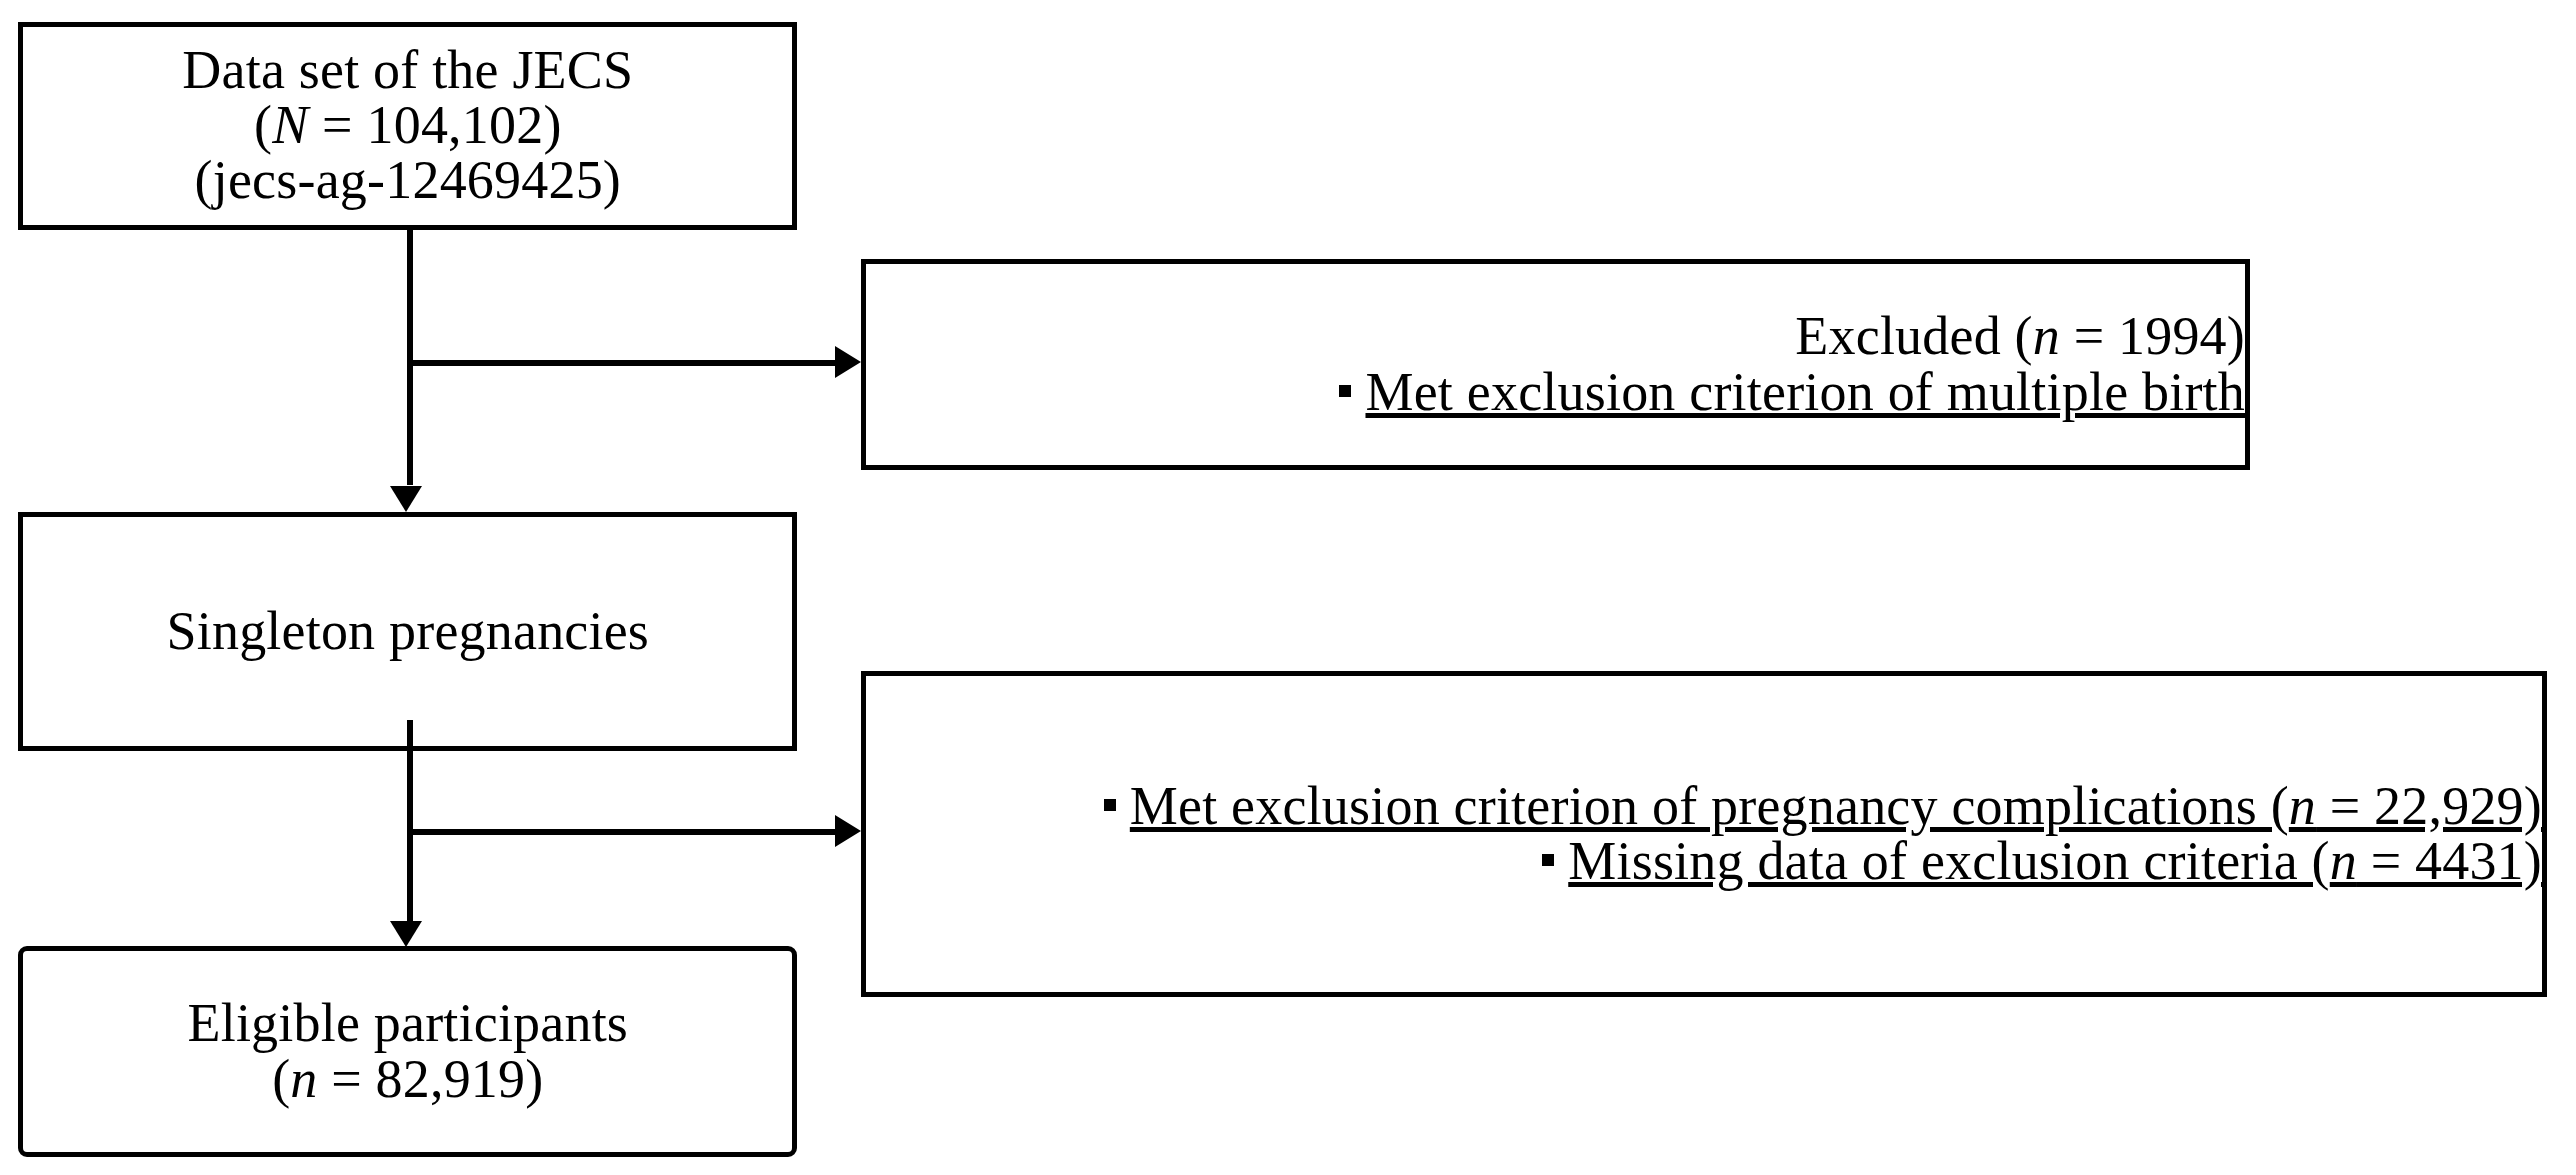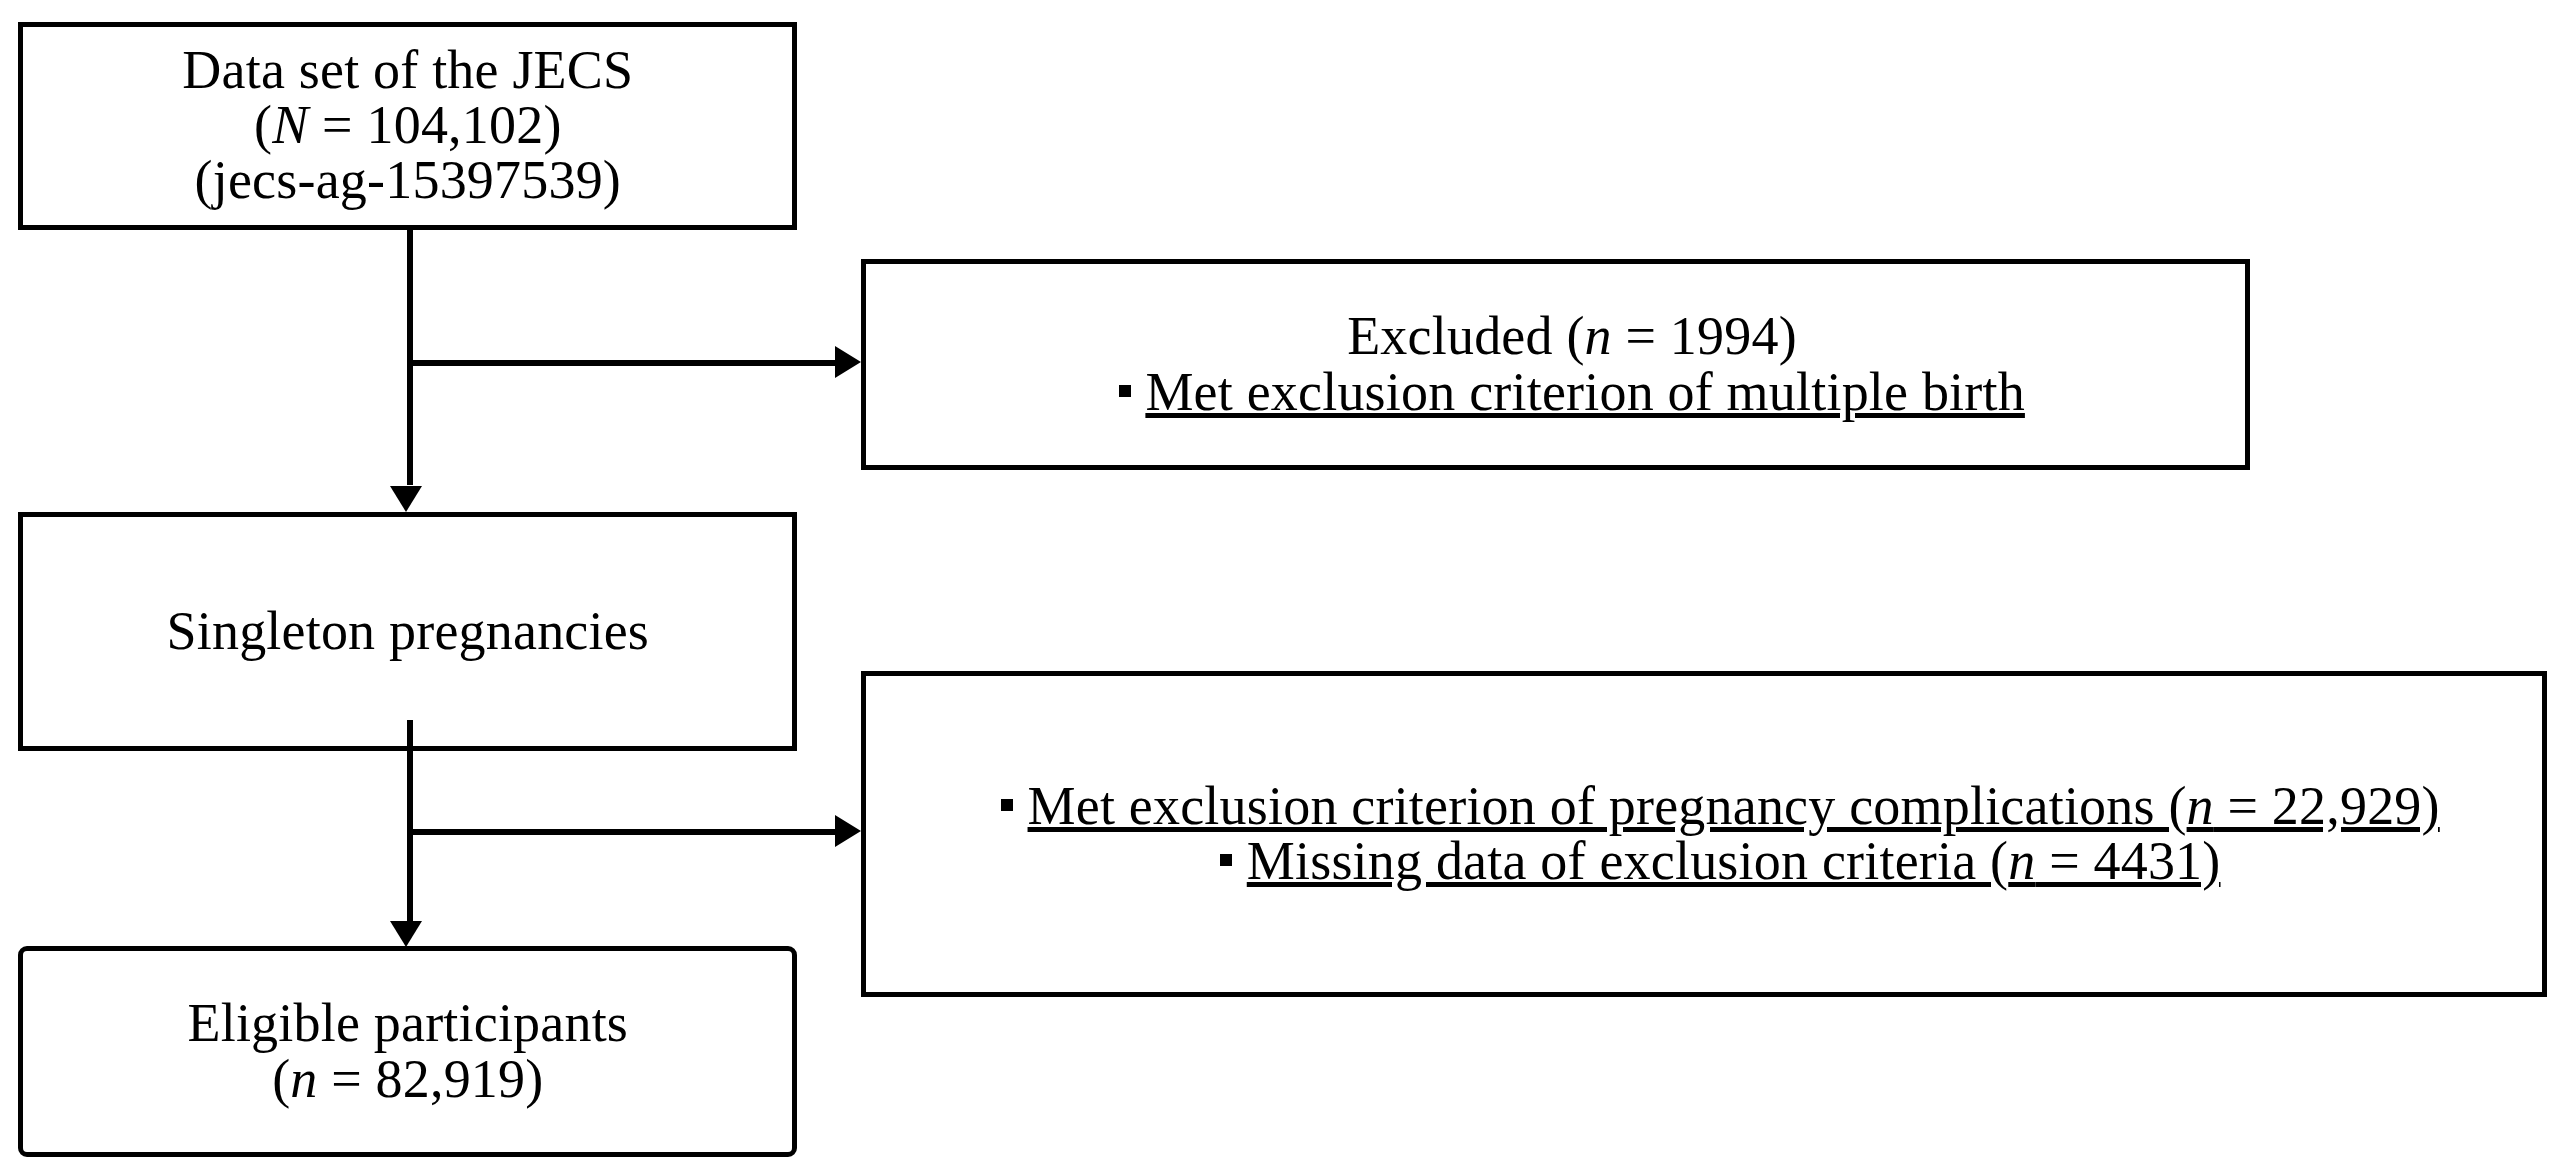--- a/index.html
+++ b/index.html
@@ -24,21 +24,21 @@
   .node {
     position: absolute;
     box-sizing: border-box;
     border: 5.6px solid #000000;
     background: #ffffff;
     display: flex;
     flex-direction: column;
     justify-content: center;
   }
   .node.center { align-items: center; text-align: center; }
-  .node.left   { align-items: center; text-align: left; }
+  .node.left   { align-items: flex-end; text-align: left; }
 
   .line {
     font-size: 54px;
     line-height: 1.02;
     white-space: nowrap;
     letter-spacing: 0.2px;
   }
   .node.left .line { padding-left: 33px; }
   .ital { font-style: italic; }
 
@@ -88,21 +88,21 @@
   }
 </style>
 </head>
 <body>
 
 <div id="canvas">
 
   <div class="node center" style="left:18.3px; top:21.5px; width:779px; height:208px;">
     <div class="line">Data set of the JECS</div>
     <div class="line"><span>(</span><span class="ital">N</span><span> = 104,102)</span></div>
-    <div class="line">(jecs-ag-15397539)</div>
+    <div class="line">(jecs-ag-12469425)</div>
   </div>
 
   <div class="node left" style="left:861px; top:259px; width:1389px; height:211px;">
     <div class="line"><span>Excluded (</span><span class="ital">n</span><span> = 1994)</span></div>
     <div class="line bullet-line">
       <span class="bullet"></span>
       <span>Met exclusion criterion of multiple birth</span>
     </div>
   </div>
 

